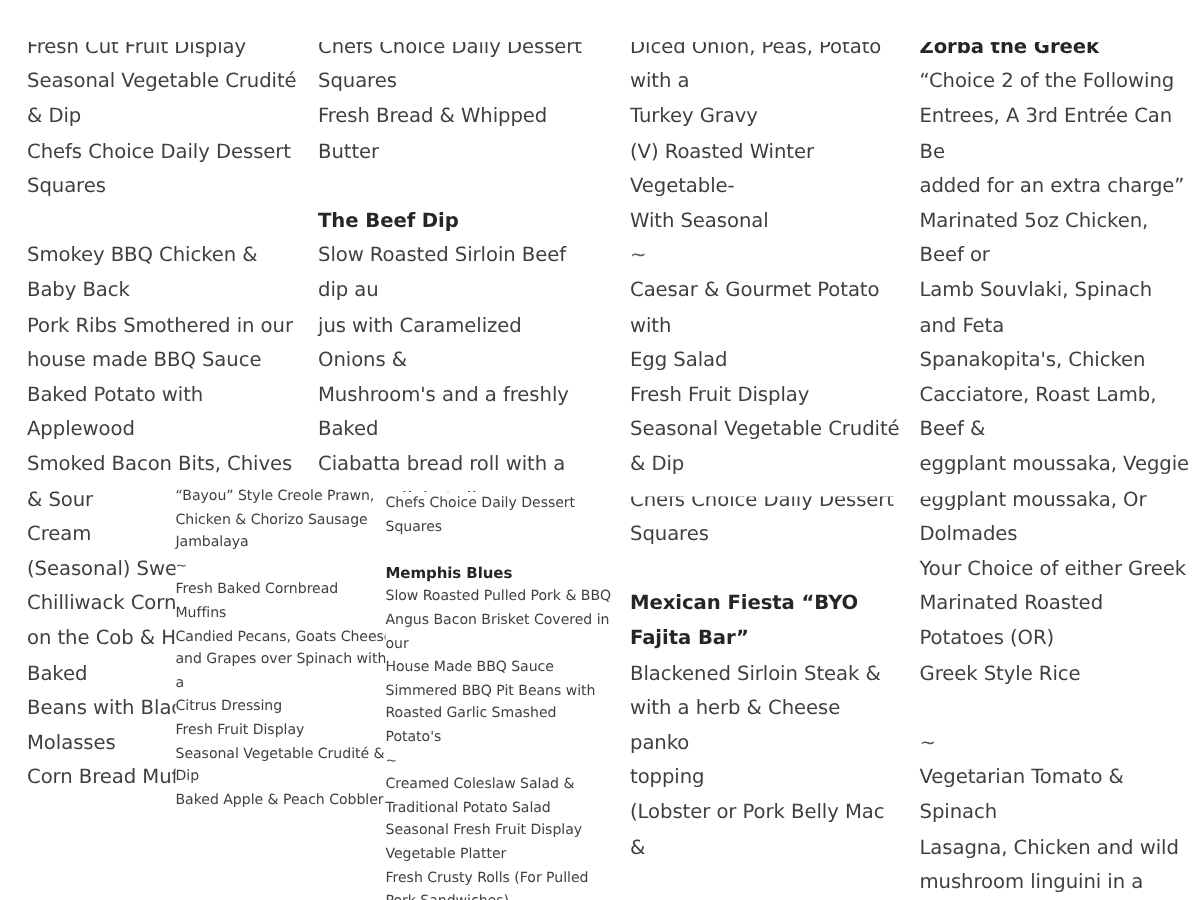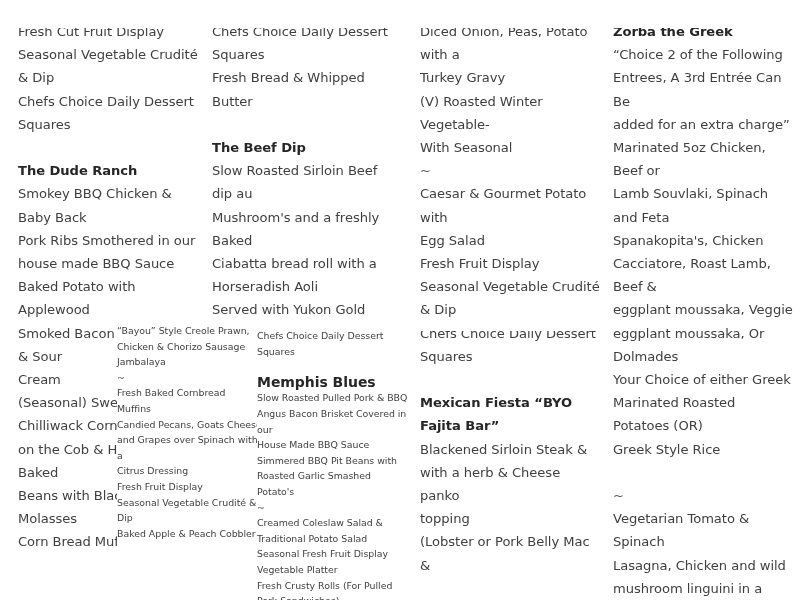--- a/index.html
+++ b/index.html
@@ -45,21 +45,21 @@
 
   
   .inset {
     position:absolute;
     font-size:9.4px;
     line-height:15.6px;
     color:#3f3f3f;
     background:#ffffff;
     letter-spacing:-0.02px;
   }
-  .inset .hdr { font-size:14px; }
+  .inset .hdr { font-size:10px; }
   .inset-1 { left:117px; top:293px; width:145px; height:307px; padding-top:2px; }
   .inset-2 { left:257px; top:300px; width:152px; height:300px; }
   .inset .gap { height:15.6px; }
 
   
   .band {
     position:absolute;
     background:#ffffff;
   }
   .band-a { left:405px; top:296px; width:230px; height:7px; }
@@ -68,39 +68,39 @@
 <body>
 
 <div id="page">
 
   <div class="col col-1">
       <div class="line">Fresh Cut Fruit Display</div>
       <div class="line">Seasonal Vegetable Crudité &amp; Dip</div>
       <div class="line">Chefs Choice Daily Dessert</div>
       <div class="line">Squares</div>
       <div class="gap"></div>
-      <div class="hdr">The Dude Ranch</div>
       <div class="line">Smokey BBQ Chicken &amp; Baby Back</div>
       <div class="line">Pork Ribs Smothered in our</div>
       <div class="line">house made BBQ Sauce</div>
       <div class="line">Baked Potato with Applewood</div>
       <div class="line">Smoked Bacon Bits, Chives &amp; Sour</div>
       <div class="line">Cream</div>
       <div class="line">(Seasonal) Sweet Chilliwack Corn</div>
       <div class="line">on the Cob &amp; Homemade Baked</div>
       <div class="line">Beans with Blackstrap Molasses</div>
       <div class="line">Corn Bread Muffins</div>
     </div>
   <div class="col col-2">
       <div class="line">Chefs Choice Daily Dessert</div>
       <div class="line">Squares</div>
       <div class="line">Fresh Bread &amp; Whipped Butter</div>
       <div class="gap"></div>
       <div class="hdr">The Beef Dip</div>
       <div class="line">Slow Roasted Sirloin Beef dip au</div>
+      <div class="line">jus with Caramelized Onions &amp;</div>
       <div class="line">Mushroom's and a freshly Baked</div>
       <div class="line">Ciabatta bread roll with a</div>
       <div class="line">Horseradish Aoli</div>
       <div class="line">Served with Yukon Gold Roasted</div>
       <div class="line">Potato Wedge Potato's</div>
       <div class="line sep">~</div>
       <div class="line">Caesar &amp; Gourmet Potato with</div>
       <div class="line">Egg Salad</div>
     </div>
   <div class="col col-3">

